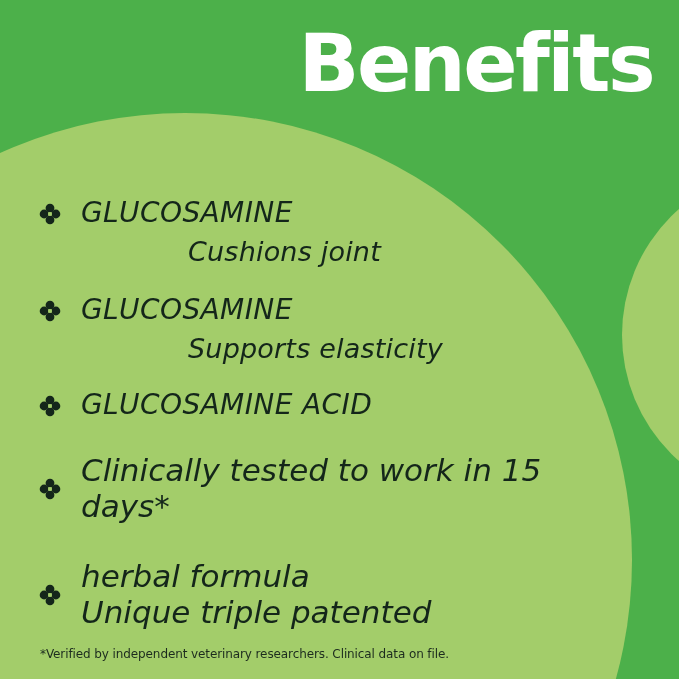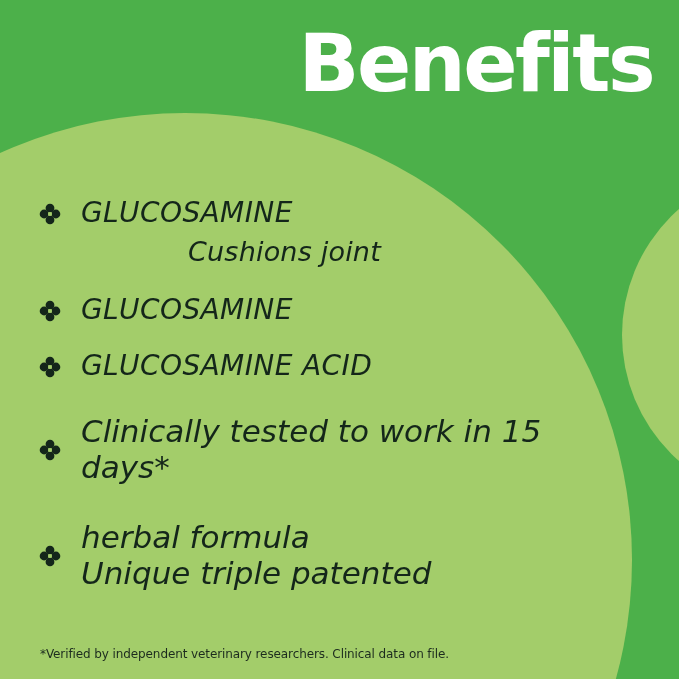--- a/index.html
+++ b/index.html
@@ -148,20 +148,21 @@
           <g fill="#14261A">
             <circle cx="12" cy="6.1" r="4.4"></circle>
             <circle cx="17.9" cy="12" r="4.4"></circle>
             <circle cx="12" cy="17.9" r="4.4"></circle>
             <circle cx="6.1" cy="12" r="4.4"></circle>
           </g>
           <circle cx="12" cy="12" r="2.0" fill="#A3CD6A"></circle>
         </svg>
         <div class="ingredient">GLUCOSAMINE</div>
       </div>
+      <div class="desc">Supports elasticity</div>
     </div>
 
     <div class="gap-b"></div>
 
     <div class="item">
       <div class="item-row">
         <svg class="bullet" viewBox="0 0 24 24" aria-hidden="true">
           <g fill="#14261A">
             <circle cx="12" cy="6.1" r="4.4"></circle>
             <circle cx="17.9" cy="12" r="4.4"></circle>

